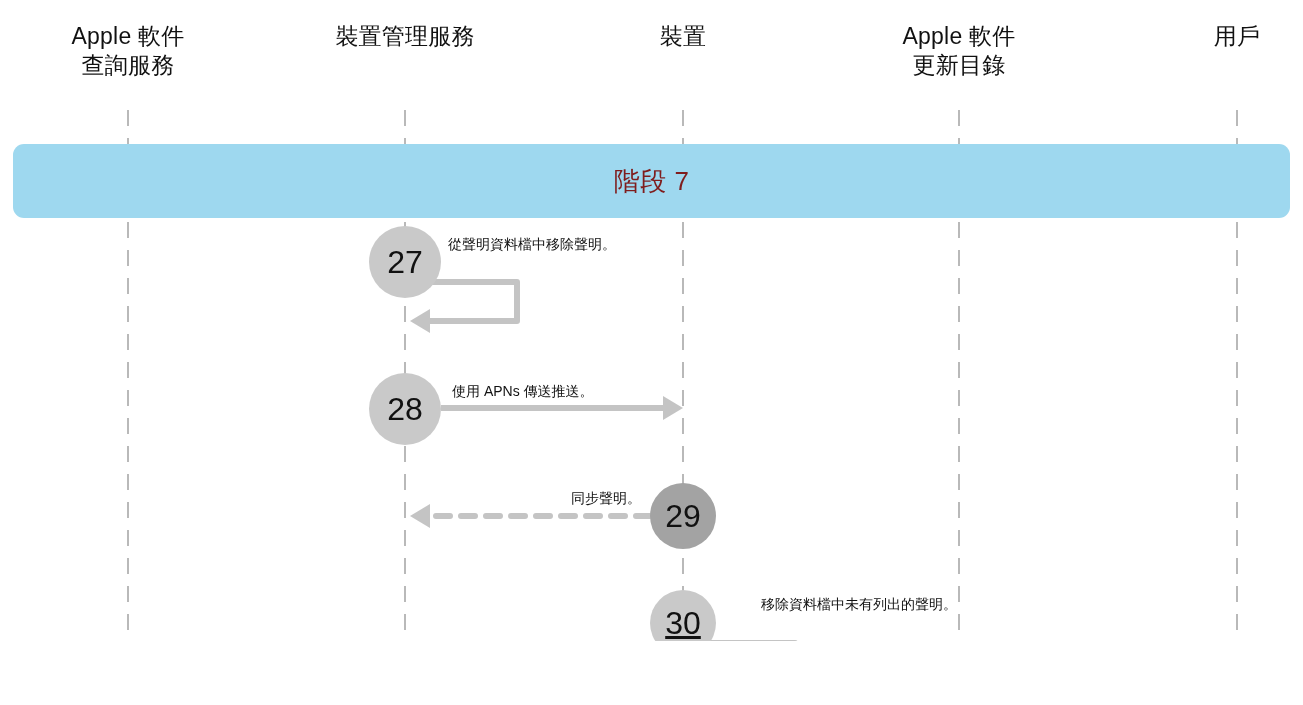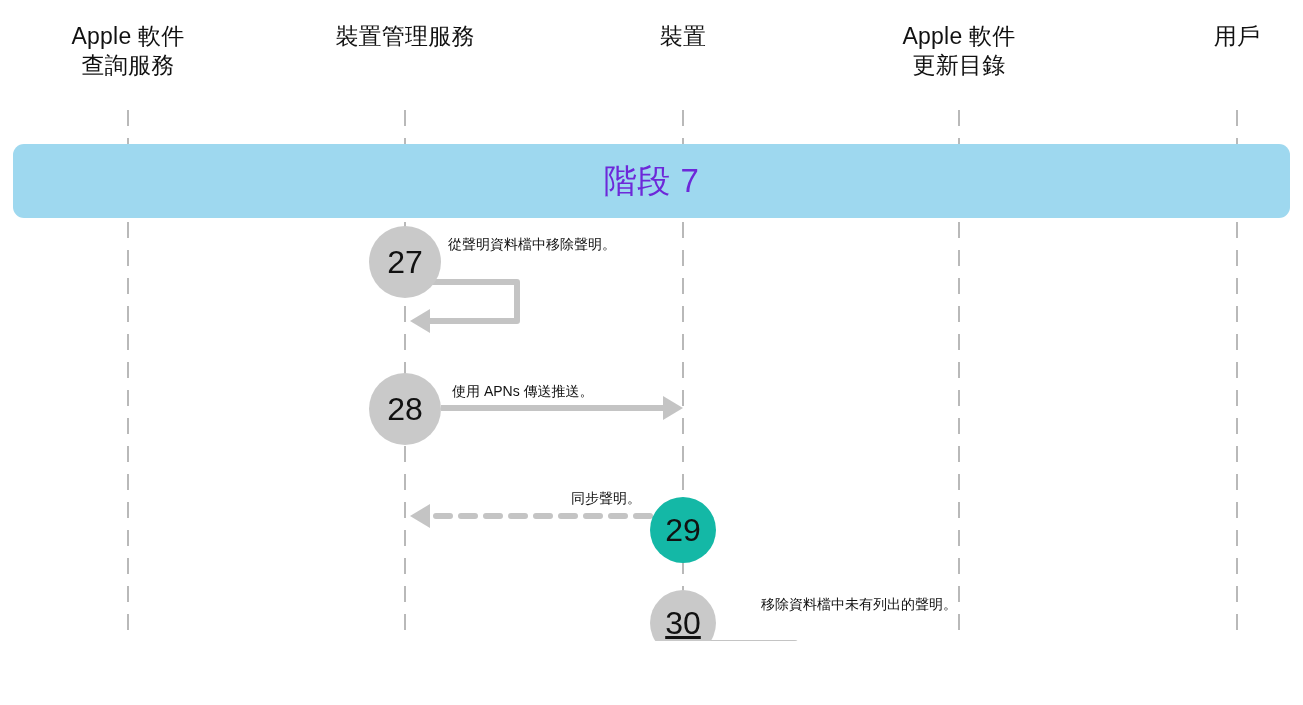--- a/index.html
+++ b/index.html
@@ -46,22 +46,22 @@
   }
   
   .phase-banner {
     position: absolute;
     border-radius: 11px;
     display: flex;
     align-items: center;
     justify-content: center;
   }
   .phase-banner-label {
-    font-size: 33px;
-    color: #6d28d9;
+    font-size: 26px;
+    color: #7f1d1d;
     letter-spacing: 0.5px;
   }
   
   .step-circle {
     position: absolute;
     border-radius: 50%;
     display: flex;
     align-items: center;
     justify-content: center;
     font-size: 32px;
@@ -132,19 +132,19 @@
         <path d="M 683 643 L 795 643 L 795 682 L 705 682" fill="none" stroke="#c4c4c4" stroke-width="6" stroke-linejoin="round"></path>
         <polygon points="688,682 708,670 708,694" fill="#c4c4c4"></polygon>
       </g>
     </svg>
 
   <div id="steps-layer">
       <div class="step-circle" style="left: 369px; top: 226px; width: 72px; height: 72px; background: rgb(201, 201, 201);">27</div>
       <div class="msg-label" style="left: 448px; top: 232px;">從聲明資料檔中移除聲明。</div>
       <div class="step-circle" style="left: 369px; top: 373px; width: 72px; height: 72px; background: rgb(201, 201, 201);">28</div>
       <div class="msg-label" style="left: 452px; top: 379px;">使用 APNs 傳送推送。</div>
-      <div class="step-circle" style="left: 650px; top: 497px; width: 66px; height: 66px; background: #14b8a6;">29</div>
+      <div class="step-circle" style="left: 650px; top: 483px; width: 66px; height: 66px; background: #a3a3a3;">29</div>
       <div class="msg-label right" style="left: 641px; top: 486px;">同步聲明。</div>
       <div class="step-circle" style="left: 650px; top: 590px; width: 66px; height: 66px; background: rgb(201, 201, 201); text-decoration: underline;">30</div>
       <div class="msg-label" style="left: 725px; top: 592px; margin-left: 36px;">移除資料檔中未有列出的聲明。</div>
     </div>
 
 </div>
 
 </body></html>

